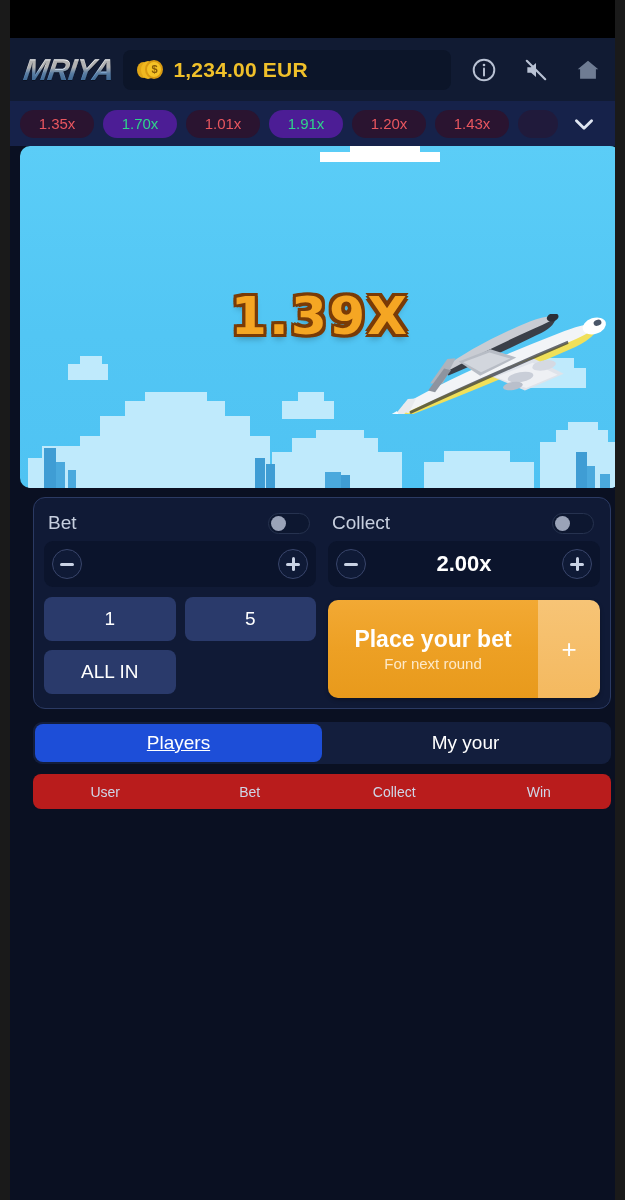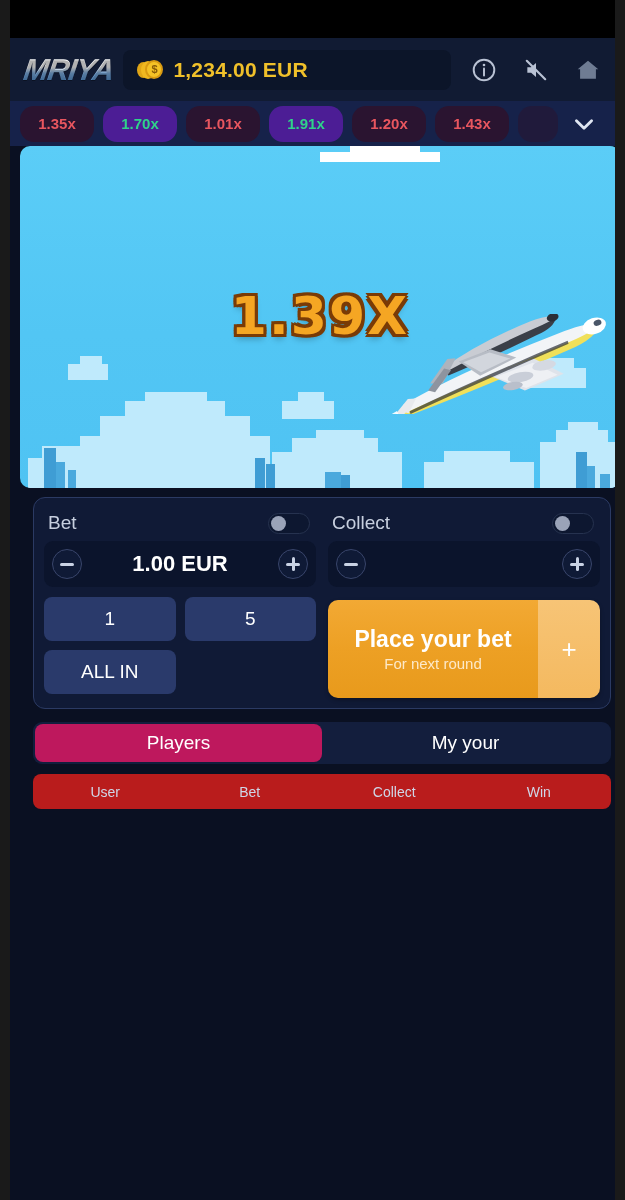--- a/index.html
+++ b/index.html
@@ -69,24 +69,24 @@
   .history {
     position: absolute; left: 0; top: 101px;
     width: 605px; height: 45px;
     background: #16224a;
     display: flex; align-items: center;
     padding: 0 10px;
     gap: 9px;
     overflow: hidden;
   }
   .chip {
-    height: 36px; min-width: 74px;
+    height: 28px; min-width: 74px;
     border-radius: 14px;
     display: flex; align-items: center; justify-content: center;
-    font-size: 15px; font-weight: bold;
+    font-size: 15px; font-weight: normal;
     background: #1b1333;
     flex-shrink: 0;
   }
   .chip.red  { color: #e8565f; background: #2a1430; }
   .chip.green{ color: #2fd38a; background: #4c1d95; }
   .chip.partial { min-width: 28px; width: 40px; opacity: 0.55; }
   .chevron-btn {
     position: absolute; right: 8px; top: 8px;
     width: 46px; height: 30px;
     display: flex; align-items: center; justify-content: center;
@@ -218,21 +218,21 @@
     position: absolute; left: 23px; top: 722px;
     width: 578px; height: 42px;
     background: #131e3d;
     border-radius: 9px;
     display: flex; padding: 2px;
   }
   .tab {
     flex: 1; display: flex; align-items: center; justify-content: center;
     color: #ffffff; font-size: 19px; border-radius: 8px; cursor: pointer;
   }
-  .tab.active { background: #be185d; }
+  .tab.active { background: #1d4ed8; text-decoration: underline; }
   .thead {
     position: absolute; left: 23px; top: 774px;
     width: 578px; height: 35px;
     background: #b91c1c;
     border-radius: 8px;
     display: flex; align-items: center;
   }
   .th {
     flex: 1; text-align: center; color: #cfd7e8; font-size: 14px;
   }
@@ -388,21 +388,20 @@
         <span class="col-label">Bet</span>
         <span class="toggle">
           <span class="knob"></span>
         </span>
       </div>
 
       <div class="stepper">
         <span class="circ-btn">
           <span class="bar-h"></span>
         </span>
-        <span class="stepper-val">1.00 EUR</span>
         <span class="circ-btn">
           <span class="plus"></span>
         </span>
       </div>
 
       <div class="quick-grid">
         <button class="quick-btn">1</button>
         <button class="quick-btn">5</button>
         <button class="quick-btn">ALL IN</button>
       </div>
@@ -413,20 +412,21 @@
         <span class="col-label">Collect</span>
         <span class="toggle">
           <span class="knob"></span>
         </span>
       </div>
 
       <div class="stepper">
         <span class="circ-btn">
           <span class="bar-h"></span>
         </span>
+        <span class="stepper-val">2.00x</span>
         <span class="circ-btn">
           <span class="plus"></span>
         </span>
       </div>
 
       <div class="placebet">
         <div class="placebet-main">
           <div class="placebet-title">Place your bet</div>
           <div class="placebet-sub">For next round</div>
         </div>

